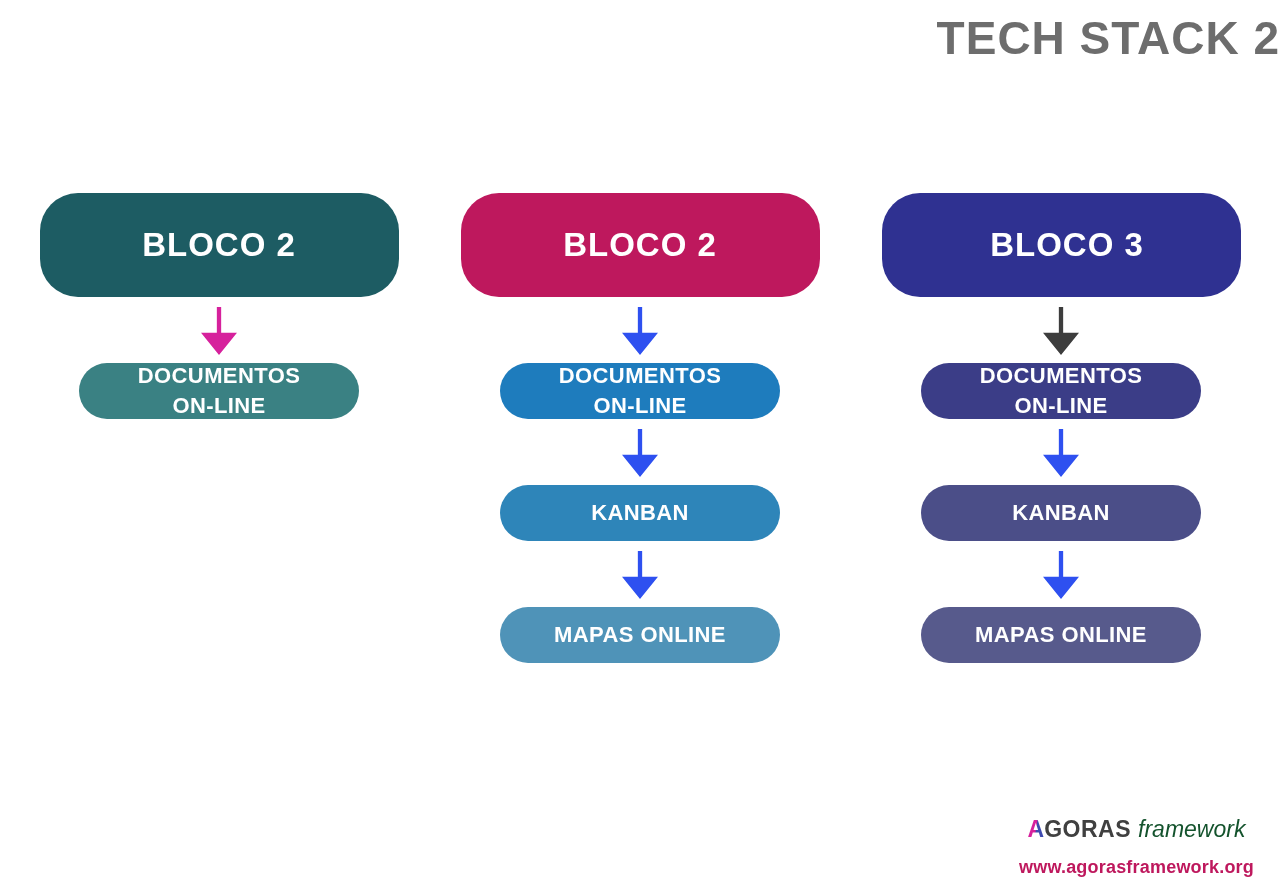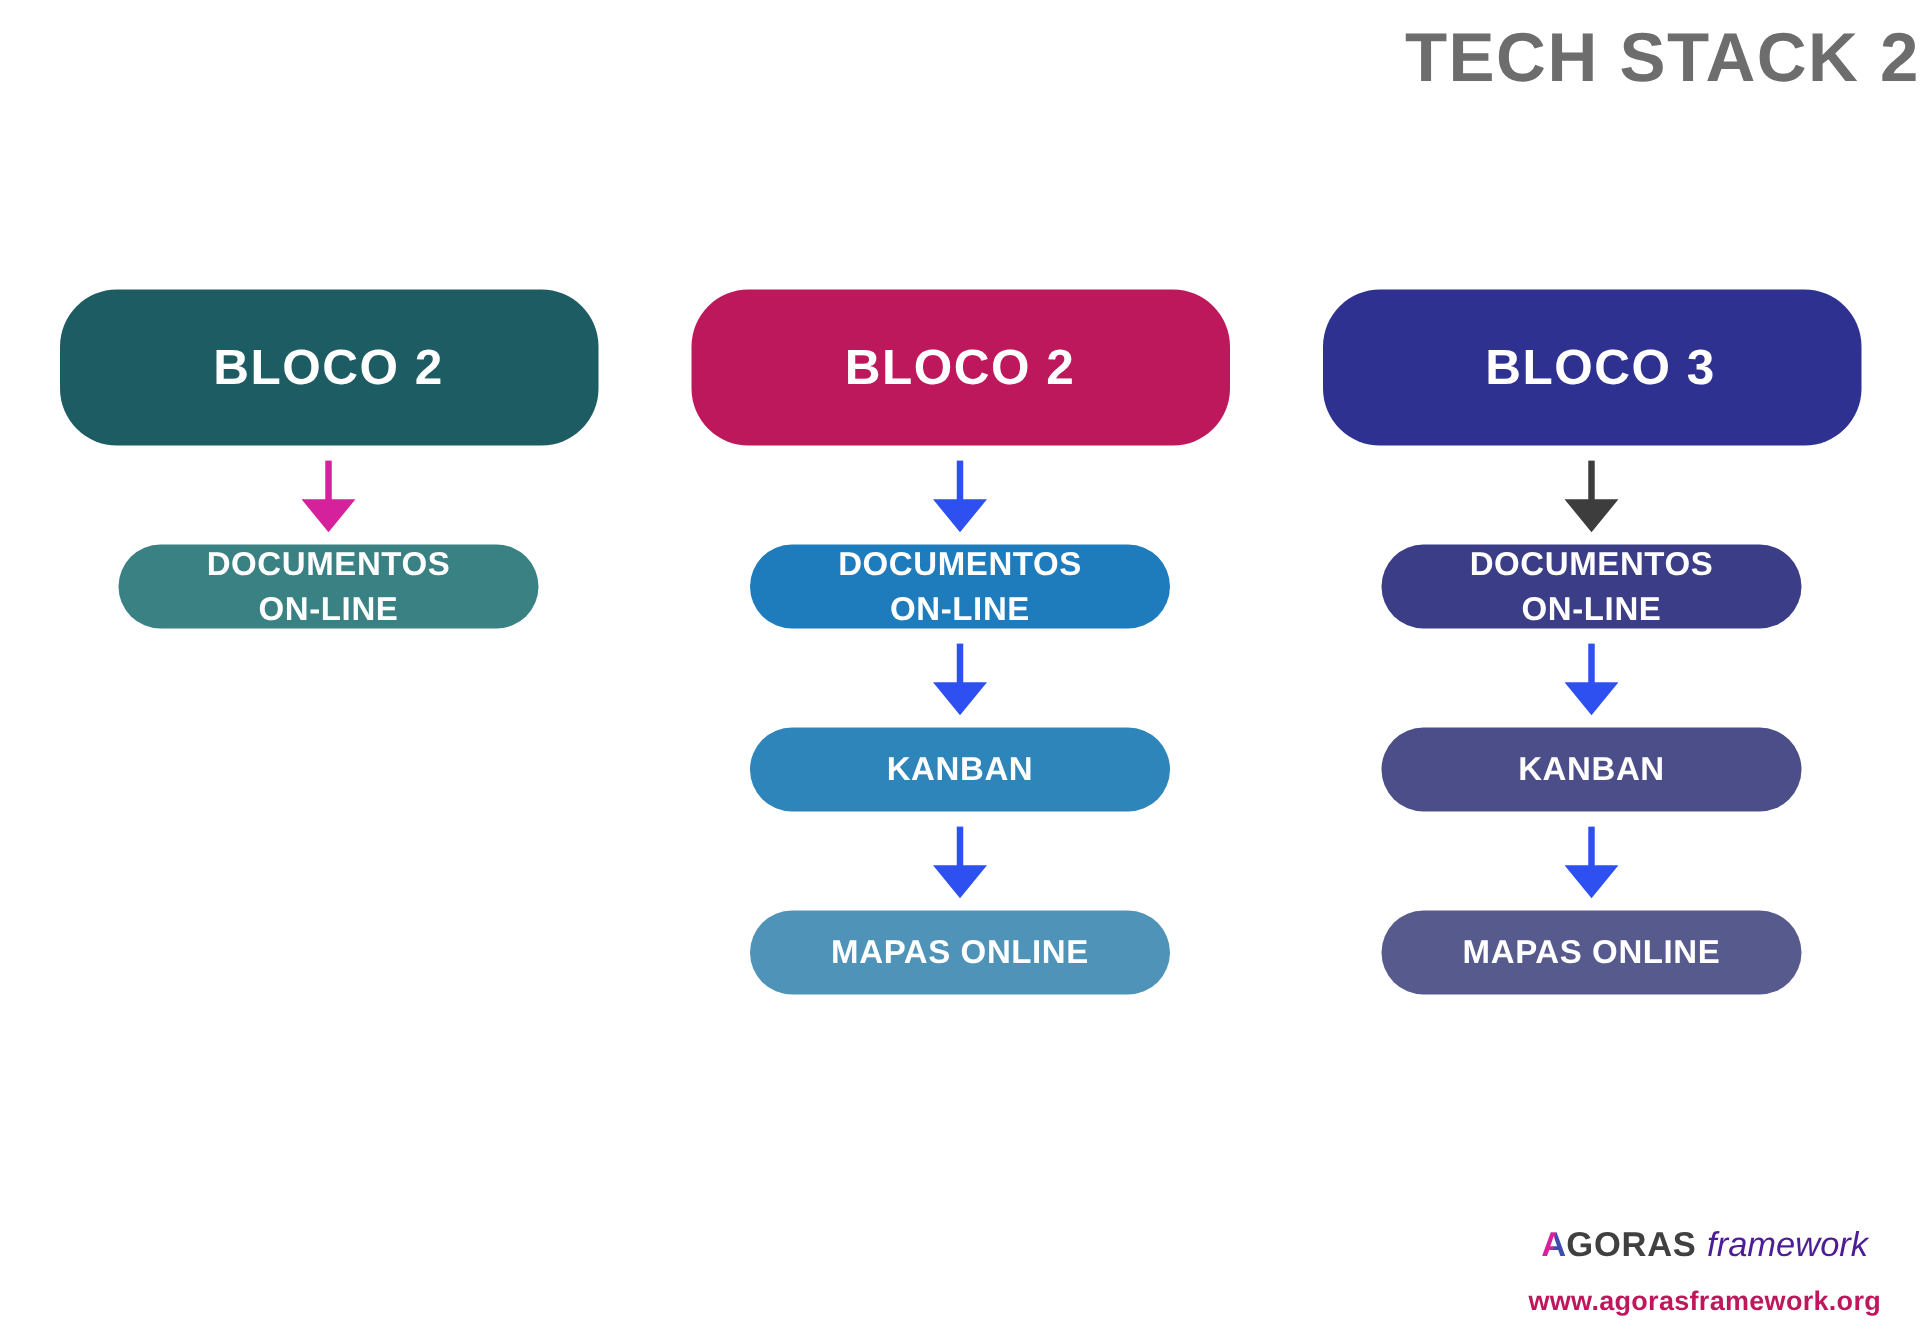--- a/index.html
+++ b/index.html
@@ -149,17 +149,17 @@
 ON-LINE</div>
       <div class="arrow" style="background: rgb(46, 80, 240);"></div>
       <div class="node-box" style="background: rgb(75, 78, 136);">KANBAN</div>
       <div class="arrow" style="background: rgb(46, 80, 240);"></div>
       <div class="node-box" style="background: rgb(87, 90, 140);">MAPAS ONLINE</div>
     </div>
 
   </div>
 
   <div class="footer">
-    <div class="brand-line"><span class="brand-a">A</span><span class="brand-goras" style="color: #404040;">GORAS</span><span class="brand-framework" style="color: #4c1d95; font-style: italic;">framework</span></div>
+    <div class="brand-line"><span class="brand-a">A</span><span class="brand-goras" style="color: #404040;">GORAS</span><span class="brand-framework" style="color: #14532d; font-style: italic;">framework</span></div>
     <div class="brand-url">www.agorasframework.org</div>
   </div>
 
 </div>
 
 </body></html>

